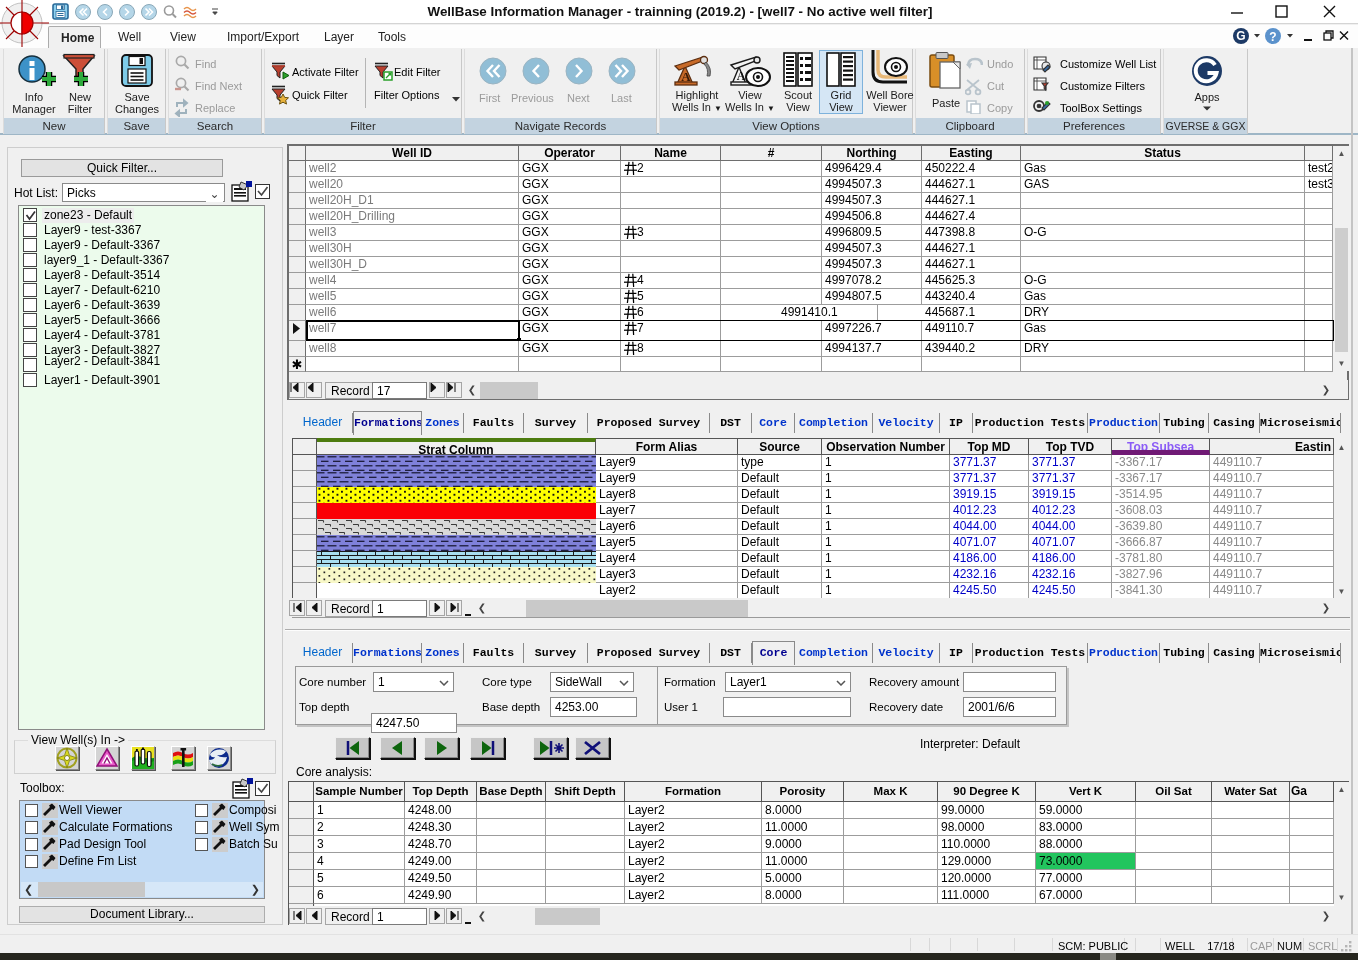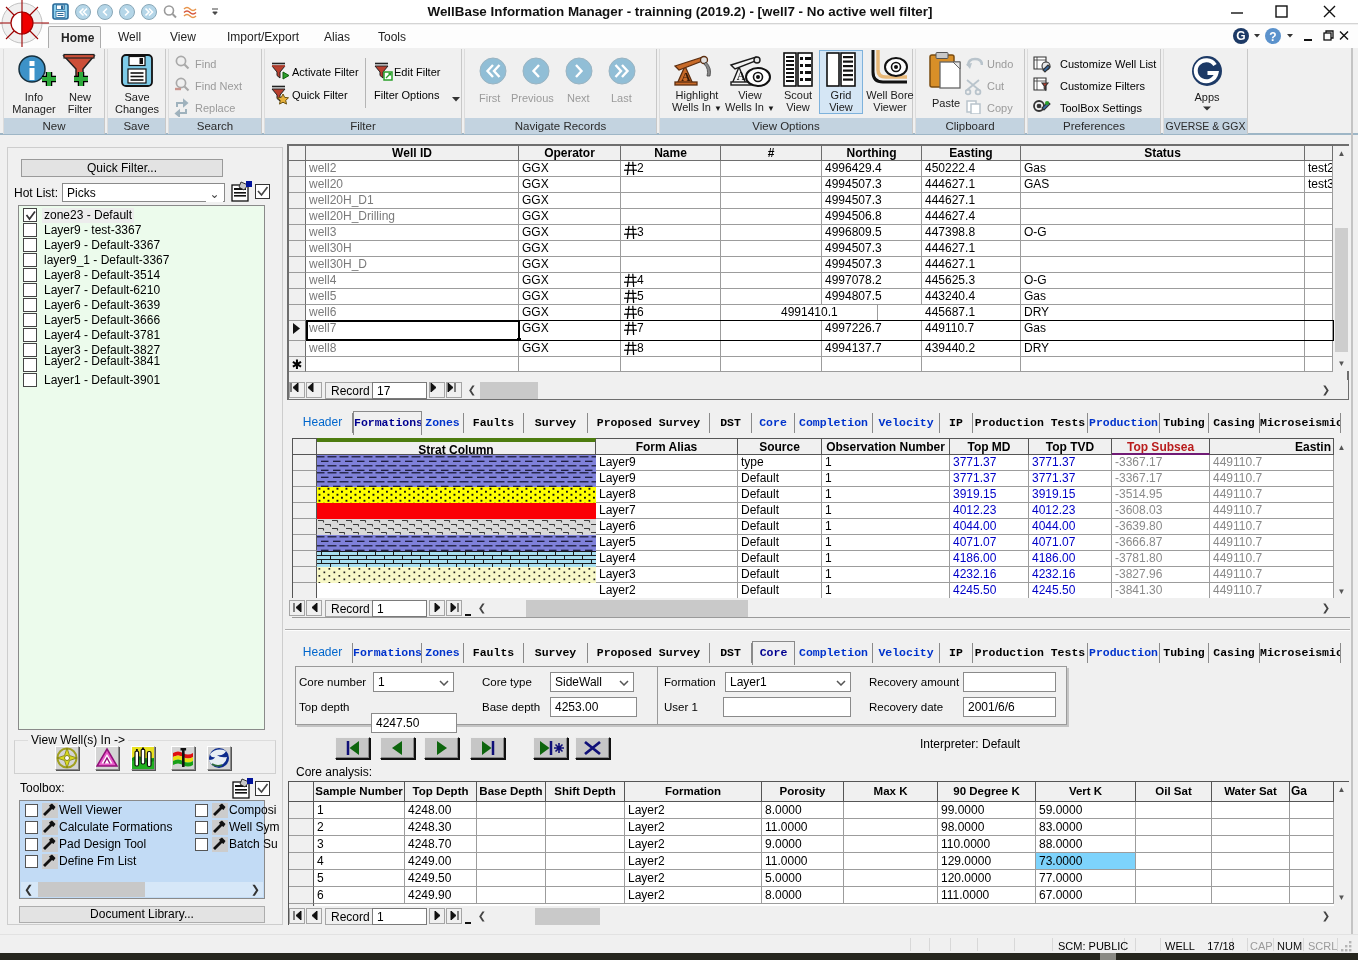--- a/index.html
+++ b/index.html
@@ -111,21 +111,21 @@
   </g>
   <path d="M22 12 a11 11 0 0 0 0 22 z" fill="#ffffff" stroke="#a00000" stroke-width="1.2"></path>
   <path d="M22 12 a11 11 0 0 1 0 22 z" fill="#f00000" stroke="#a00000" stroke-width="1.2"></path>
 </svg>
 
 <div class="abs" id="tabrow"></div>
 <div class="abs rtab sel" style="left:48px;width:53px;">Home</div>
 <div class="abs rtab" style="left:106px;">Well</div>
 <div class="abs rtab" style="left:158px;">View</div>
 <div class="abs rtab" style="left:215px;">Import/Export</div>
-<div class="abs rtab" style="left:312px;">Alias</div>
+<div class="abs rtab" style="left:312px;">Layer</div>
 <div class="abs rtab" style="left:366px;">Tools</div>
 
 <svg class="abs" style="left:1232px;top:27px;" width="120" height="18" viewBox="0 0 120 18">
   <circle cx="9" cy="9" r="8" fill="#1d3a66"></circle>
   <text x="9" y="13" font-family="Liberation Sans" font-size="12" font-weight="bold" fill="#fff" text-anchor="middle">G</text>
   <path d="M22 7 l3 3.6 3 -3.6 z" fill="#333"></path>
   <circle cx="41" cy="9" r="8" fill="#5b92cc"></circle>
   <text x="41" y="13.5" font-family="Liberation Sans" font-size="12" font-weight="bold" fill="#fff" text-anchor="middle">?</text>
   <path d="M55 7 l3 3.6 3 -3.6 z" fill="#333"></path>
   <line x1="72" y1="13" x2="80" y2="13" stroke="#111" stroke-width="2"></line>
@@ -782,21 +782,21 @@
 <div class="abs" style="left:1160px;top:413px;width:49px;height:20px;border-right:1px solid #8a8a8a;text-align:center;line-height:19px;font-family:'Liberation Mono',monospace;font-weight:bold;font-size:11.5px;color:#000;white-space:nowrap;overflow:hidden;">Tubing</div>
 <div class="abs" style="left:1209px;top:413px;width:51px;height:20px;border-right:1px solid #8a8a8a;text-align:center;line-height:19px;font-family:'Liberation Mono',monospace;font-weight:bold;font-size:11.5px;color:#000;white-space:nowrap;overflow:hidden;">Casing</div>
 <div class="abs" style="left:1260px;top:413px;width:81px;height:20px;border-right:1px solid #8a8a8a;text-align:center;line-height:19px;font-family:'Liberation Mono',monospace;font-weight:bold;font-size:11.5px;color:#000;white-space:nowrap;overflow:hidden;">Microseismic</div>
 <div class="abs" style="left:293px;top:438px;width:24px;height:17px;background:#f0f0f0;border-right:1px solid #555;border-bottom:1px solid #555;border-top:1px solid #555;font-weight:bold;text-align:center;line-height:16px;overflow:hidden;padding:0 2px;"></div>
 <div class="abs" style="left:317px;top:438px;width:279px;height:17px;background:#f0f0f0;border-right:1px solid #555;border-bottom:1px solid #555;border-top:4px solid #4d7c0f;font-weight:bold;text-align:center;line-height:16px;overflow:hidden;padding:0 2px;">Strat Column</div>
 <div class="abs" style="left:596px;top:438px;width:142px;height:17px;background:#f0f0f0;border-right:1px solid #555;border-bottom:1px solid #555;border-top:1px solid #555;font-weight:bold;text-align:center;line-height:16px;overflow:hidden;padding:0 2px;">Form Alias</div>
 <div class="abs" style="left:738px;top:438px;width:84px;height:17px;background:#f0f0f0;border-right:1px solid #555;border-bottom:1px solid #555;border-top:1px solid #555;font-weight:bold;text-align:center;line-height:16px;overflow:hidden;padding:0 2px;">Source</div>
 <div class="abs" style="left:822px;top:438px;width:128px;height:17px;background:#f0f0f0;border-right:1px solid #555;border-bottom:1px solid #555;border-top:1px solid #555;font-weight:bold;text-align:center;line-height:16px;overflow:hidden;padding:0 2px;">Observation Number</div>
 <div class="abs" style="left:950px;top:438px;width:79px;height:17px;background:#f0f0f0;border-right:1px solid #555;border-bottom:1px solid #555;border-top:1px solid #555;font-weight:bold;text-align:center;line-height:16px;overflow:hidden;padding:0 2px;">Top MD</div>
 <div class="abs" style="left:1029px;top:438px;width:83px;height:17px;background:#f0f0f0;border-right:1px solid #555;border-bottom:1px solid #555;border-top:1px solid #555;font-weight:bold;text-align:center;line-height:16px;overflow:hidden;padding:0 2px;">Top TVD</div>
-<div class="abs" style="left:1112px;top:438px;width:98px;height:17px;background:#f0f0f0;border-right:1px solid #555;border-bottom:2px solid #701a75;border-top:1px solid #555;font-weight:bold;text-align:center;line-height:16px;overflow:hidden;padding:0 2px;color:#b91c1c;">Top Subsea</div>
+<div class="abs" style="left:1112px;top:438px;width:98px;height:17px;background:#f0f0f0;border-right:1px solid #555;border-bottom:5px solid #701a75;border-top:1px solid #555;font-weight:bold;text-align:center;line-height:16px;overflow:hidden;padding:0 2px;color:#8b5cf6;">Top Subsea</div>
 <div class="abs" style="left:1210px;top:438px;width:124px;height:17px;background:#f0f0f0;border-right:1px solid #555;border-bottom:1px solid #555;border-top:1px solid #555;font-weight:bold;text-align:right;line-height:16px;overflow:hidden;padding:0 2px;">Eastin</div>
 <div class="abs" style="left:292px;top:438px;width:1px;height:161px;background:#555;"></div>
 <div class="abs" style="left:293px;top:455px;width:24px;height:16px;background:#f0f0f0;border-right:1px solid #555;border-bottom:1px solid #9c9c9c;"></div>
 <div class="abs" style="left:317px;top:455px;width:279px;height:16px;border-right:1px solid #9c9c9c;border-bottom:1px solid #9c9c9c;">
     <svg width="279" height="16">
       <rect width="279" height="16" fill="url(#pp9)"></rect>
     </svg>
   </div>
 <div class="abs" style="left:596px;top:455px;width:142px;height:16px;background:#fff;border-right:1px solid #9c9c9c;border-bottom:1px solid #9c9c9c;line-height:15px;padding-left:3px;overflow:hidden;">Layer9</div>
 <div class="abs" style="left:738px;top:455px;width:84px;height:16px;background:#fff;border-right:1px solid #9c9c9c;border-bottom:1px solid #9c9c9c;line-height:15px;padding-left:3px;overflow:hidden;">type</div>
@@ -1077,21 +1077,21 @@
 <div class="abs" style="left:1290px;top:836px;width:44px;height:17px;background:#fff;border-right:1px solid #9c9c9c;border-bottom:1px solid #9c9c9c;line-height:16px;padding-left:3px;overflow:hidden;"></div>
 <div class="abs" style="left:289px;top:853px;width:25px;height:17px;background:#f0f0f0;border-right:1px solid #555;border-bottom:1px solid #9c9c9c;"></div>
 <div class="abs" style="left:314px;top:853px;width:91px;height:17px;background:#fff;border-right:1px solid #9c9c9c;border-bottom:1px solid #9c9c9c;line-height:16px;padding-left:3px;overflow:hidden;">4</div>
 <div class="abs" style="left:405px;top:853px;width:72px;height:17px;background:#fff;border-right:1px solid #9c9c9c;border-bottom:1px solid #9c9c9c;line-height:16px;padding-left:3px;overflow:hidden;">4249.00</div>
 <div class="abs" style="left:477px;top:853px;width:69px;height:17px;background:#fff;border-right:1px solid #9c9c9c;border-bottom:1px solid #9c9c9c;line-height:16px;padding-left:3px;overflow:hidden;"></div>
 <div class="abs" style="left:546px;top:853px;width:79px;height:17px;background:#fff;border-right:1px solid #9c9c9c;border-bottom:1px solid #9c9c9c;line-height:16px;padding-left:3px;overflow:hidden;"></div>
 <div class="abs" style="left:625px;top:853px;width:137px;height:17px;background:#fff;border-right:1px solid #9c9c9c;border-bottom:1px solid #9c9c9c;line-height:16px;padding-left:3px;overflow:hidden;">Layer2</div>
 <div class="abs" style="left:762px;top:853px;width:82px;height:17px;background:#fff;border-right:1px solid #9c9c9c;border-bottom:1px solid #9c9c9c;line-height:16px;padding-left:3px;overflow:hidden;">11.0000</div>
 <div class="abs" style="left:844px;top:853px;width:94px;height:17px;background:#fff;border-right:1px solid #9c9c9c;border-bottom:1px solid #9c9c9c;line-height:16px;padding-left:3px;overflow:hidden;"></div>
 <div class="abs" style="left:938px;top:853px;width:98px;height:17px;background:#fff;border-right:1px solid #9c9c9c;border-bottom:1px solid #9c9c9c;line-height:16px;padding-left:3px;overflow:hidden;">129.0000</div>
-<div class="abs" style="left:1036px;top:853px;width:100px;height:17px;background:#7dd3fc;border-right:1px solid #9c9c9c;border-bottom:1px solid #9c9c9c;line-height:16px;padding-left:3px;overflow:hidden;">73.0000</div>
+<div class="abs" style="left:1036px;top:853px;width:100px;height:17px;background:#22c55e;border-right:1px solid #9c9c9c;border-bottom:1px solid #9c9c9c;line-height:16px;padding-left:3px;overflow:hidden;">73.0000</div>
 <div class="abs" style="left:1136px;top:853px;width:76px;height:17px;background:#fff;border-right:1px solid #9c9c9c;border-bottom:1px solid #9c9c9c;line-height:16px;padding-left:3px;overflow:hidden;"></div>
 <div class="abs" style="left:1212px;top:853px;width:78px;height:17px;background:#fff;border-right:1px solid #9c9c9c;border-bottom:1px solid #9c9c9c;line-height:16px;padding-left:3px;overflow:hidden;"></div>
 <div class="abs" style="left:1290px;top:853px;width:44px;height:17px;background:#fff;border-right:1px solid #9c9c9c;border-bottom:1px solid #9c9c9c;line-height:16px;padding-left:3px;overflow:hidden;"></div>
 <div class="abs" style="left:289px;top:870px;width:25px;height:17px;background:#f0f0f0;border-right:1px solid #555;border-bottom:1px solid #9c9c9c;"></div>
 <div class="abs" style="left:314px;top:870px;width:91px;height:17px;background:#fff;border-right:1px solid #9c9c9c;border-bottom:1px solid #9c9c9c;line-height:16px;padding-left:3px;overflow:hidden;">5</div>
 <div class="abs" style="left:405px;top:870px;width:72px;height:17px;background:#fff;border-right:1px solid #9c9c9c;border-bottom:1px solid #9c9c9c;line-height:16px;padding-left:3px;overflow:hidden;">4249.50</div>
 <div class="abs" style="left:477px;top:870px;width:69px;height:17px;background:#fff;border-right:1px solid #9c9c9c;border-bottom:1px solid #9c9c9c;line-height:16px;padding-left:3px;overflow:hidden;"></div>
 <div class="abs" style="left:546px;top:870px;width:79px;height:17px;background:#fff;border-right:1px solid #9c9c9c;border-bottom:1px solid #9c9c9c;line-height:16px;padding-left:3px;overflow:hidden;"></div>
 <div class="abs" style="left:625px;top:870px;width:137px;height:17px;background:#fff;border-right:1px solid #9c9c9c;border-bottom:1px solid #9c9c9c;line-height:16px;padding-left:3px;overflow:hidden;">Layer2</div>
 <div class="abs" style="left:762px;top:870px;width:82px;height:17px;background:#fff;border-right:1px solid #9c9c9c;border-bottom:1px solid #9c9c9c;line-height:16px;padding-left:3px;overflow:hidden;">5.0000</div>

